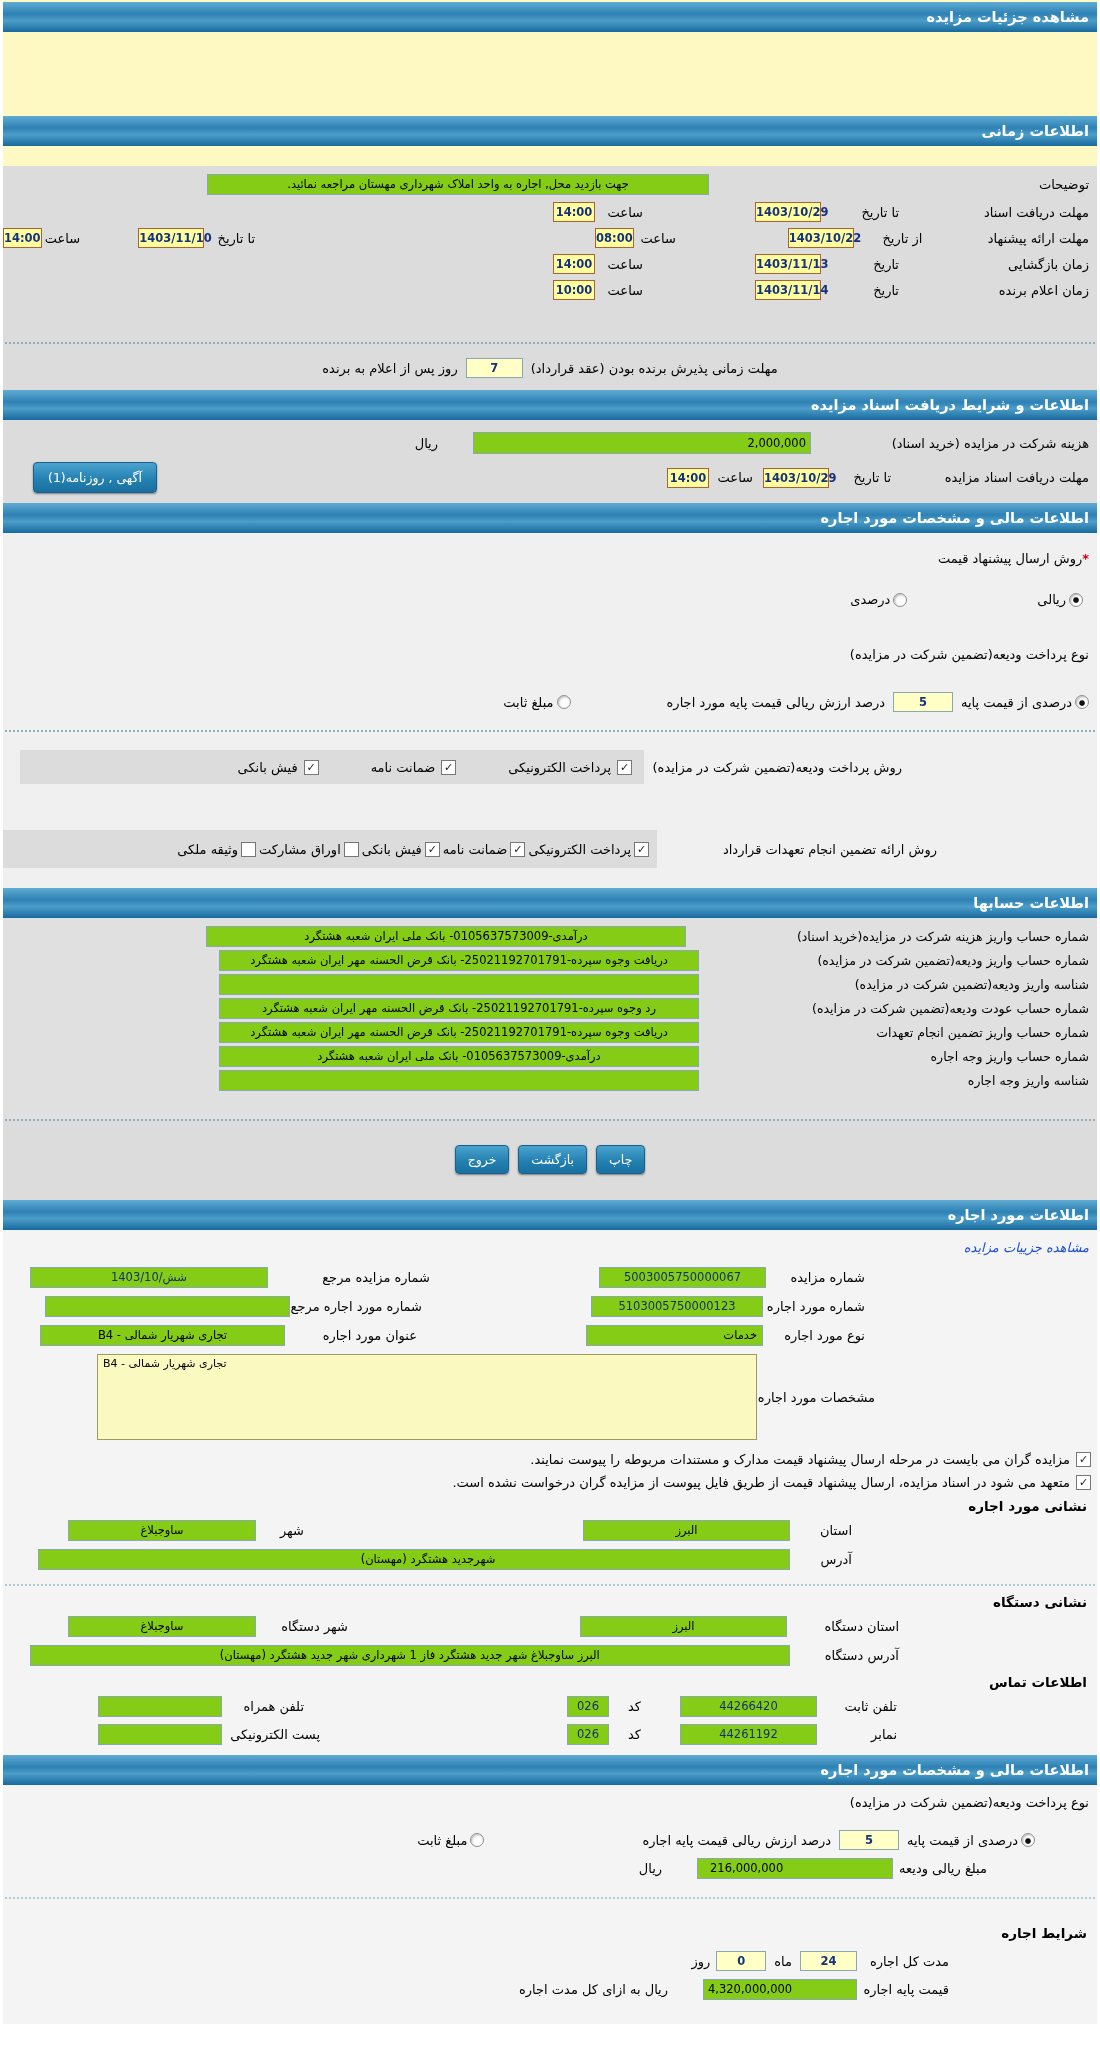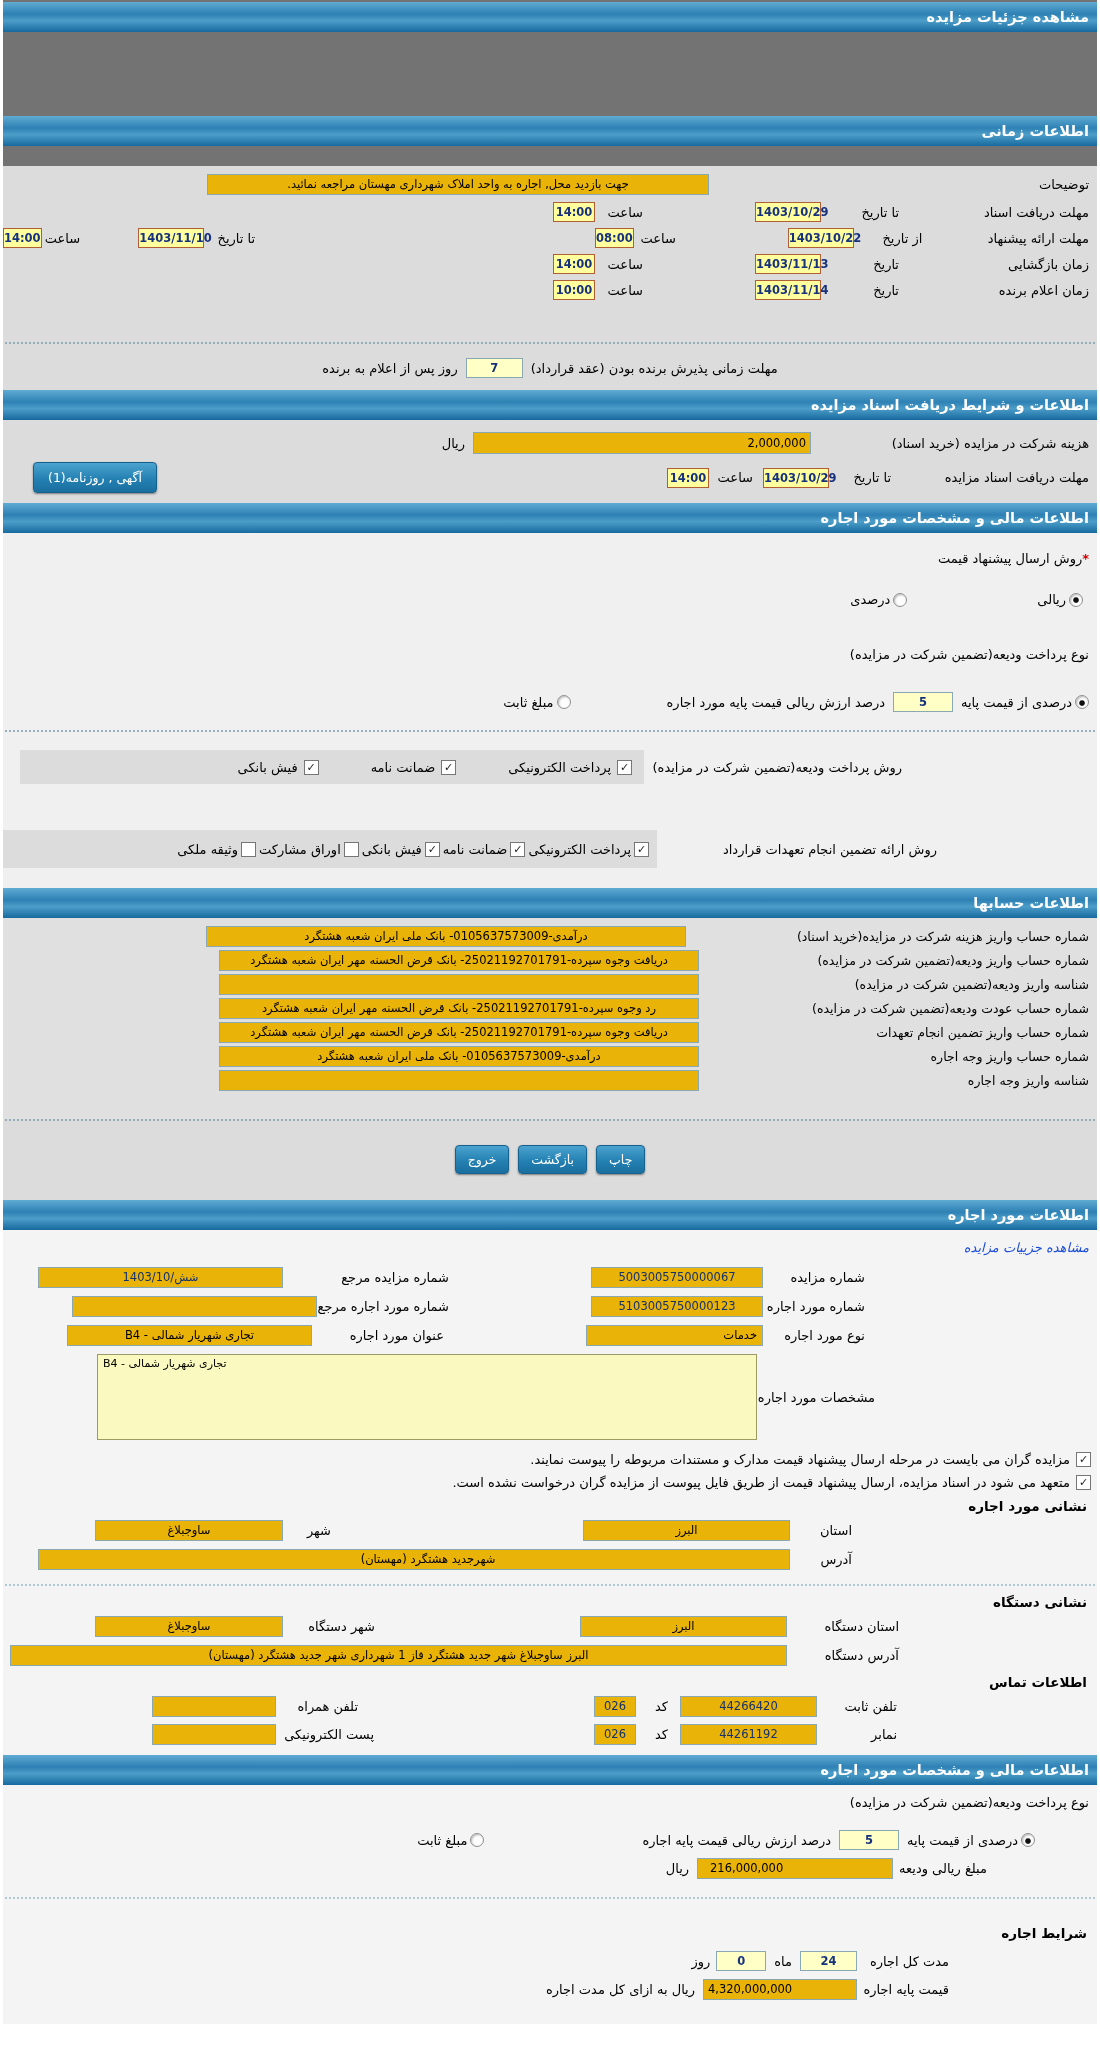--- a/index.html
+++ b/index.html
@@ -1,33 +1,33 @@
 <!DOCTYPE html>
 <html lang="fa" dir="rtl"><head>
 <meta charset="utf-8">
 <style>
   html,body{margin:0;padding:0;background:#ffffff;}
   body{width:1100px;font-family:"DejaVu Sans",sans-serif;direction:rtl;}
   .page{margin:0 3px;}
   
-  .top-blue{background:#737373;padding-top:2px;}
+  .top-blue{background:#fef9c3;padding-top:2px;}
   .band{height:30px;line-height:30px;color:#fff;font-weight:bold;font-size:14.5px;
         padding-right:8px;background:linear-gradient(180deg,#5fabd3 0%,#2e81b4 40%,#4c9dc8 62%,#176a9f 100%);}
   .top-spacer1{height:84px;}
   .top-spacer2{height:20px;}
   
   .form1{background:#dcdcdc;padding-bottom:4px;}
   .fin-block{background:#f0f0f0;padding:6px 0 14px 0;}
   .form2{background:#f4f4f4;padding-bottom:14px;}
   .row{display:flex;align-items:center;font-size:13px;color:#000;}
   .lbl{white-space:nowrap;}
   .boldh{font-weight:bold;font-size:13.5px;padding:8px 10px 4px 0;}
   
-  .ybox{background:#eab308;border:1px solid #8aa8b1;height:19px;line-height:19px;
-        font-size:11.5px;overflow:hidden;white-space:nowrap;text-align:center;}
+  .ybox{background:#84cc16;border:1px solid #8aa8b1;height:19px;line-height:19px;
+        font-size:11.5px;overflow:hidden;white-space:nowrap;text-align:center;margin-left:27px;}
   .tall{height:20px;line-height:20px;}
   .dateb{background:#ffff9e;border:1px solid #b05e36;color:#16327c;font-weight:600;
          height:18px;line-height:18px;font-size:11.5px;text-align:center;direction:ltr;}
   .num{direction:ltr;text-align:right;padding-left:4px;padding-right:4px;}
   .numl{direction:ltr;text-align:left;padding-left:4px;}
   .txtr{text-align:right;padding-right:5px;}
   .tarea{background:#fafac0;border:1px solid #9b9b63;font-size:11px;color:#000;
          text-align:left;direction:rtl;padding:2px 5px;overflow:hidden;}
   
   .cb{display:inline-flex;flex:none;width:13px;height:13px;border:1px solid #767676;background:#fff;

